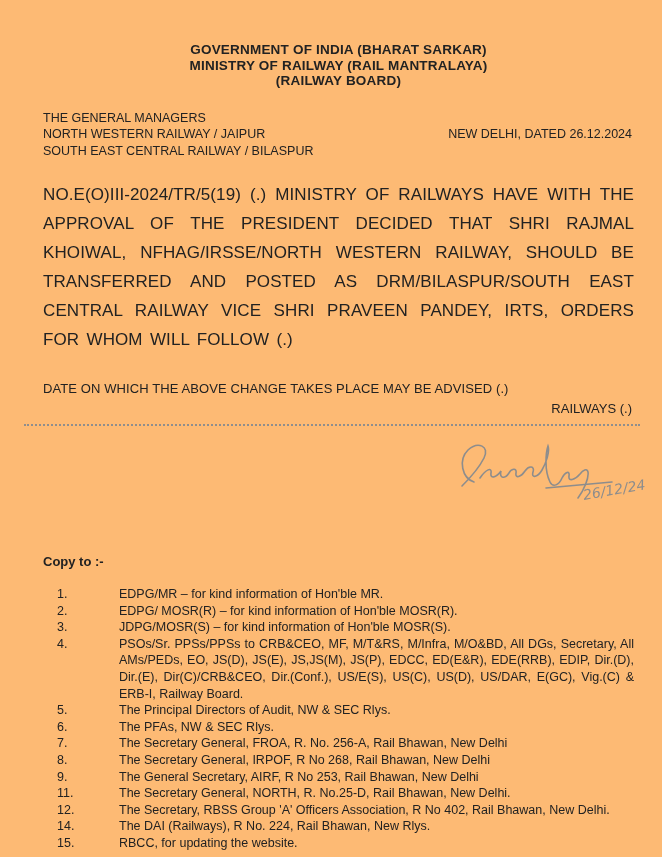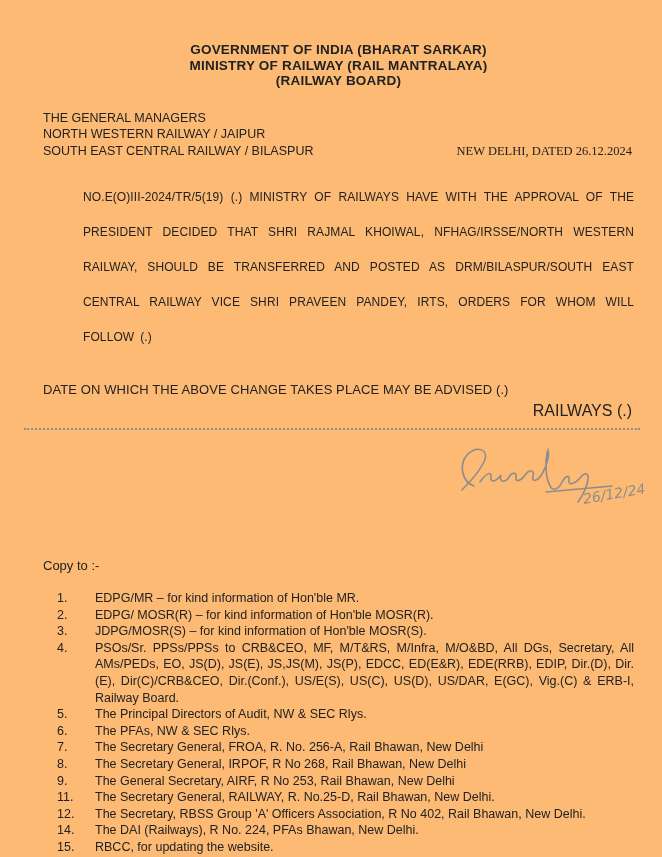--- a/index.html
+++ b/index.html
@@ -19,45 +19,44 @@
     text-align: center;
     font-weight: bold;
     font-size: 13.5px;
     line-height: 15.5px;
     letter-spacing: 0.2px;
   }
   .addressee-row {
     margin-top: 21px;
     display: flex;
     justify-content: space-between;
-    align-items: flex-end;
+    align-items: center;
     font-size: 12.5px;
     line-height: 16.5px;
   }
   .addressee-left { white-space: nowrap; }
-  .place-date { white-space: nowrap; padding-right: 2px; font-family: Liberation Serif, serif; }
+  .place-date { white-space: nowrap; padding-right: 2px; }
   .body-para {
     margin-top: 21px;
-    font-size: 12px;
-    line-height: 35px;
+    font-size: 17px;
+    line-height: 29px;
     text-align: justify;
     word-spacing: 2.5px;
     letter-spacing: 0.1px;
-    margin-left: 40px;
   }
   .advice-line {
     margin-top: 26px;
     font-size: 13px;
     line-height: 18px;
     letter-spacing: 0.1px;
   }
   .railways-line {
     margin-top: 3px;
     text-align: right;
-    font-size: 16px;
+    font-size: 13px;
     padding-right: 2px;
   }
   .dotted-sep {
     margin: 8px -6px 0 -19px;
     border-top: 2px dotted #8e8e8e;
     height: 0;
   }
   .sig-area { position: relative; height: 118px; }
   .sig-svg {
     position: absolute;
@@ -70,38 +69,39 @@
     top: 58px;
     right: 2px;
     text-align: center;
     font-weight: bold;
     font-size: 13px;
     line-height: 15.5px;
     letter-spacing: 0.2px;
     z-index: 1;
   }
   .copy-to-heading {
-    font-weight: normal;
+    font-weight: bold;
     font-size: 13px;
     margin-top: 10px;
   }
   .copy-list {
     margin-top: 17px;
     font-size: 12.5px;
     line-height: 16.6px;
     margin-left: 14px;
   }
   .copy-item { display: flex; }
   .copy-item .num {
     width: 38px;
     flex: 0 0 38px;
   }
   .copy-item .itm-text {
     flex: 1;
     text-align: justify;
+    margin-left: 24px;
   }
 </style>
 </head>
 <body>
 
 <div class="page">
 
   <div class="letterhead">
     <div>GOVERNMENT OF INDIA (BHARAT SARKAR)</div>
     <div>MINISTRY OF RAILWAY (RAIL MANTRALAYA)</div>
@@ -170,29 +170,29 @@
     <div class="copy-item">
       <span class="num">8.</span>
       <div class="itm-text">The Secretary General, IRPOF, R No 268, Rail Bhawan, New Delhi</div>
     </div>
     <div class="copy-item">
       <span class="num">9.</span>
       <div class="itm-text">The General Secretary, AIRF,  R No 253, Rail Bhawan, New Delhi</div>
     </div>
     <div class="copy-item">
       <span class="num">11.</span>
-      <div class="itm-text">The Secretary General, RAILWAY, R. No.25-D, Rail Bhawan, New Delhi.</div>
+      <div class="itm-text">The Secretary General, NORTH, R. No.25-D, Rail Bhawan, New Delhi.</div>
     </div>
     <div class="copy-item">
       <span class="num">12.</span>
       <div class="itm-text">The Secretary, RBSS Group 'A' Officers Association, R No 402, Rail Bhawan, New Delhi.</div>
     </div>
     <div class="copy-item">
       <span class="num">14.</span>
-      <div class="itm-text">The DAI (Railways), R No. 224, PFAs Bhawan, New Delhi.</div>
+      <div class="itm-text">The DAI (Railways), R No. 224, Rail Bhawan, New Rlys.</div>
     </div>
     <div class="copy-item">
       <span class="num">15.</span>
       <div class="itm-text">RBCC, for updating the website.</div>
     </div>
   </div>
 
 </div>
 
 </body></html>

